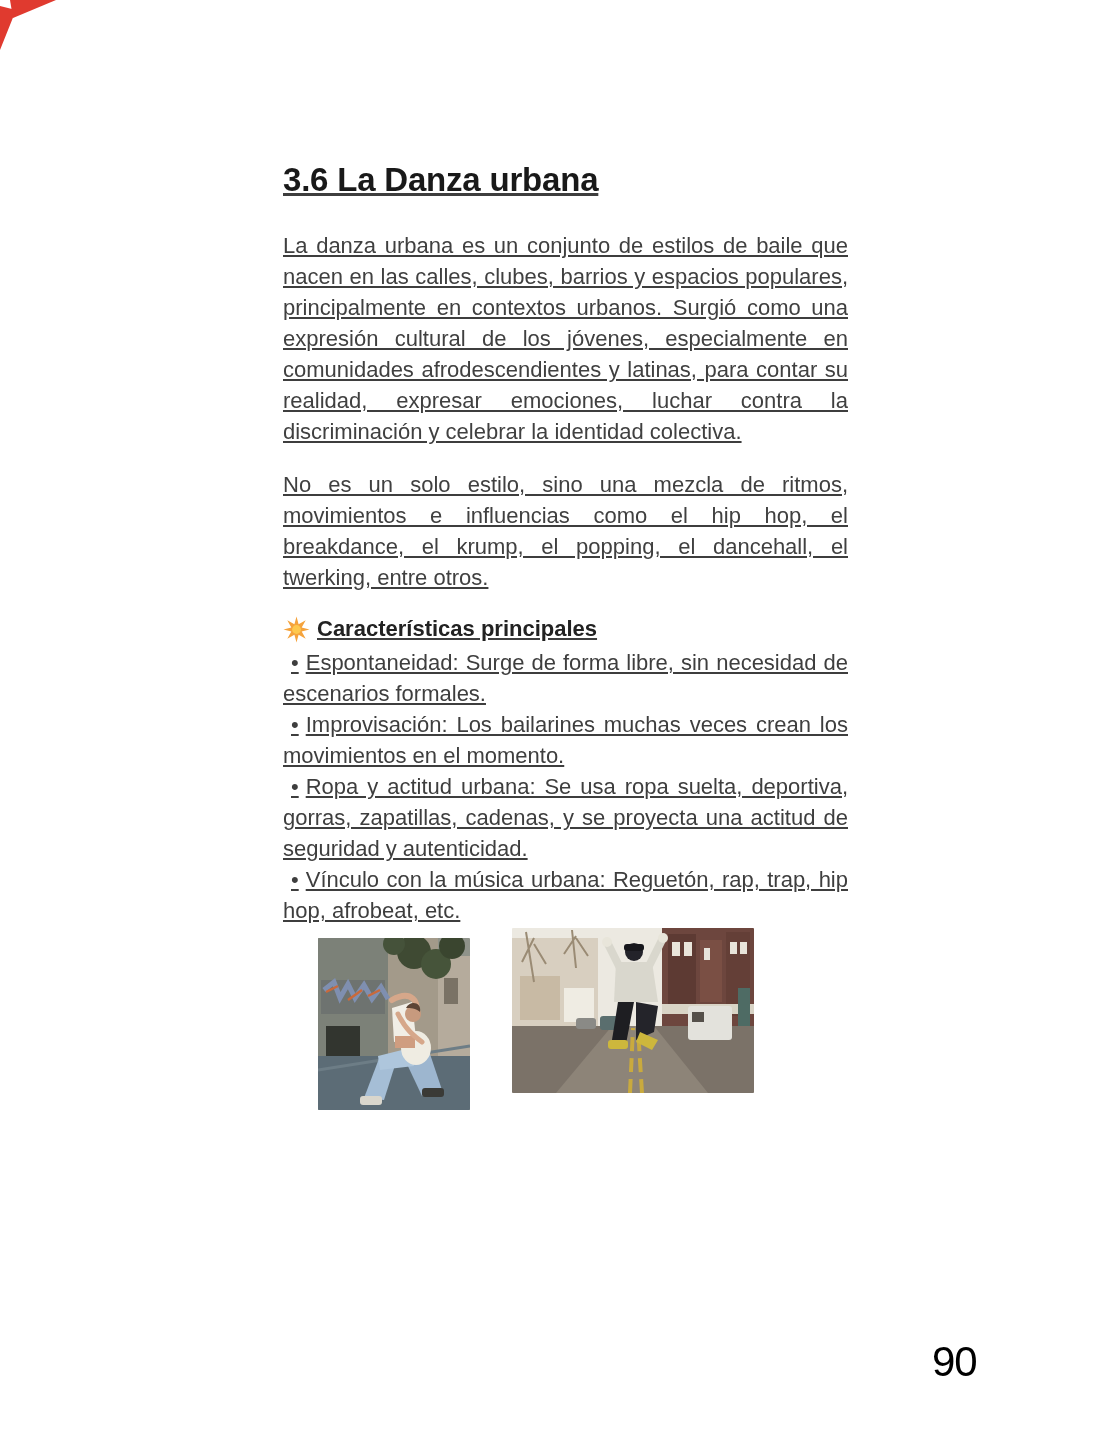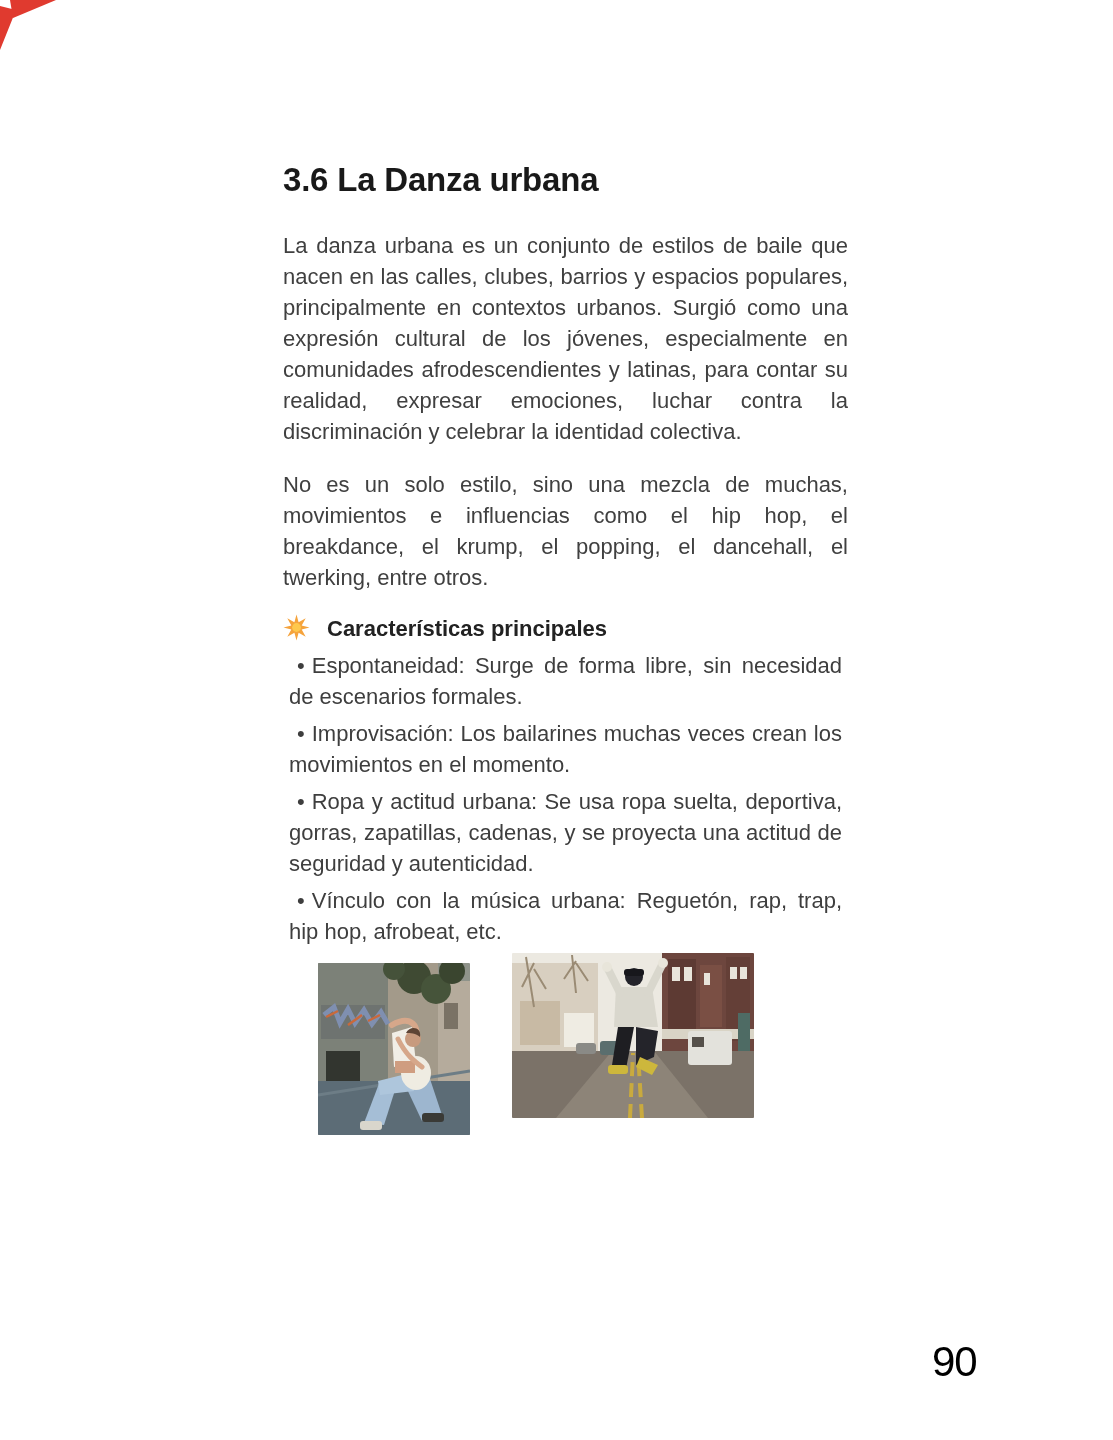--- a/index.html
+++ b/index.html
@@ -8,43 +8,44 @@
     position:relative;
     width:1113px; height:1440px;
     background:#ffffff;
     font-family:"Liberation Sans","DejaVu Sans",sans-serif;
     overflow:hidden;
   }
   .corner-marks { position:absolute; left:0; top:0; }
   .content {
     position:absolute; left:283px; top:160px; width:565px;
     color:#3e3e3e;
+    text-decoration:underline;
   }
   .title-block { color:#191919; }
   .title-line {
     font-size:33px; font-weight:bold; line-height:40px;
     letter-spacing:-0.2px; color:#191919;
   }
   .subtitle-line { display:flex; align-items:center; gap:9px; }
   .icon { display:inline-block; flex:0 0 auto; }
   .para {
     margin-top:30px;
     font-size:22px; line-height:31px;
     text-align:justify; color:#404040;
   }
   .para + .para { margin-top:22px; }
   .section-heading {
     margin-top:21px;
-    display:flex; gap:17px;
+    display:flex; align-items:center; gap:7px;
     font-size:22px; font-weight:bold; color:#222222; line-height:30px;
   }
   .bullets { margin-top:3px; }
   .bullet-item {
     font-size:22px; line-height:31px; text-align:justify;
-    color:#3e3e3e; text-indent:8px; margin:6px;
+    color:#3e3e3e; text-indent:8px; margin:0;
   }
   .bullet-marker { margin-right:7px; }
   .photo-row {
     display:flex; align-items:flex-start; gap:42px;
     margin:2px 0 0 35px;
   }
   .photo { display:block; border-radius:1px; }
   .photo-left { margin-top:10px; }
   .page-number {
     position:absolute; left:932px; top:1340px;
@@ -62,21 +63,21 @@
   </svg>
 
   <div class="content">
 
     <div class="title-block">
       <div class="title-line">3.6 La Danza urbana</div>
     </div>
 
     <p class="para">La danza urbana es un conjunto de estilos de baile que nacen en las calles, clubes, barrios y espacios populares, principalmente en contextos urbanos. Surgió como una expresión cultural de los jóvenes, especialmente en comunidades afrodescendientes y latinas, para contar su realidad, expresar emociones, luchar contra la discriminación y celebrar la identidad colectiva.</p>
 
-    <p class="para">No es un solo estilo, sino una mezcla de muchas, movimientos e influencias como el hip hop, el breakdance, el krump, el popping, el dancehall, el twerking, entre otros.</p>
+    <p class="para">No es un solo estilo, sino una mezcla de ritmos, movimientos e influencias como el hip hop, el breakdance, el krump, el popping, el dancehall, el twerking, entre otros.</p>
 
     <div class="section-heading">
       <svg class="icon" width="27" height="27" viewBox="0 0 27 27" aria-hidden="true">
         <polygon fill="#f5a33c" points="13.5,0.5 15.6,8.3 22.7,4.3 18.7,11.4 26.5,13.5 18.7,15.6 22.7,22.7 15.6,18.7 13.5,26.5 11.4,18.7 4.3,22.7 8.3,15.6 0.5,13.5 8.3,11.4 4.3,4.3 11.4,8.3"></polygon>
         <circle cx="13.5" cy="13.5" r="4.4" fill="#fec84d"></circle>
       </svg>
       <span>Características principales</span>
     </div>
 
     <div class="bullets">

